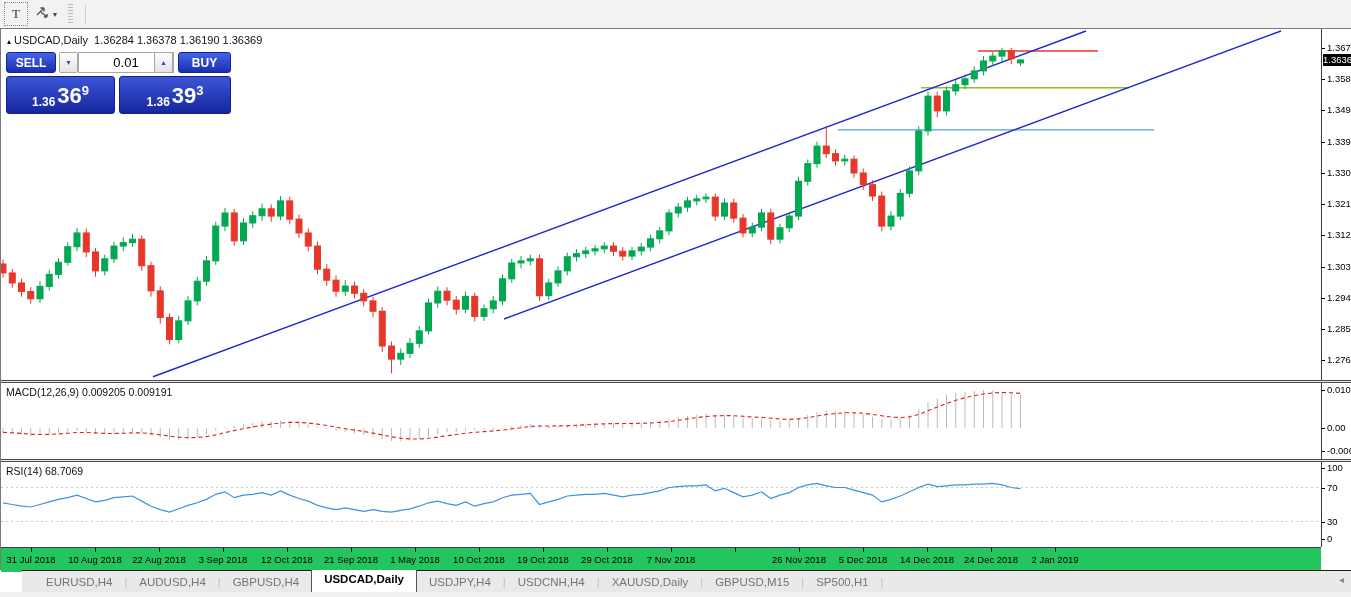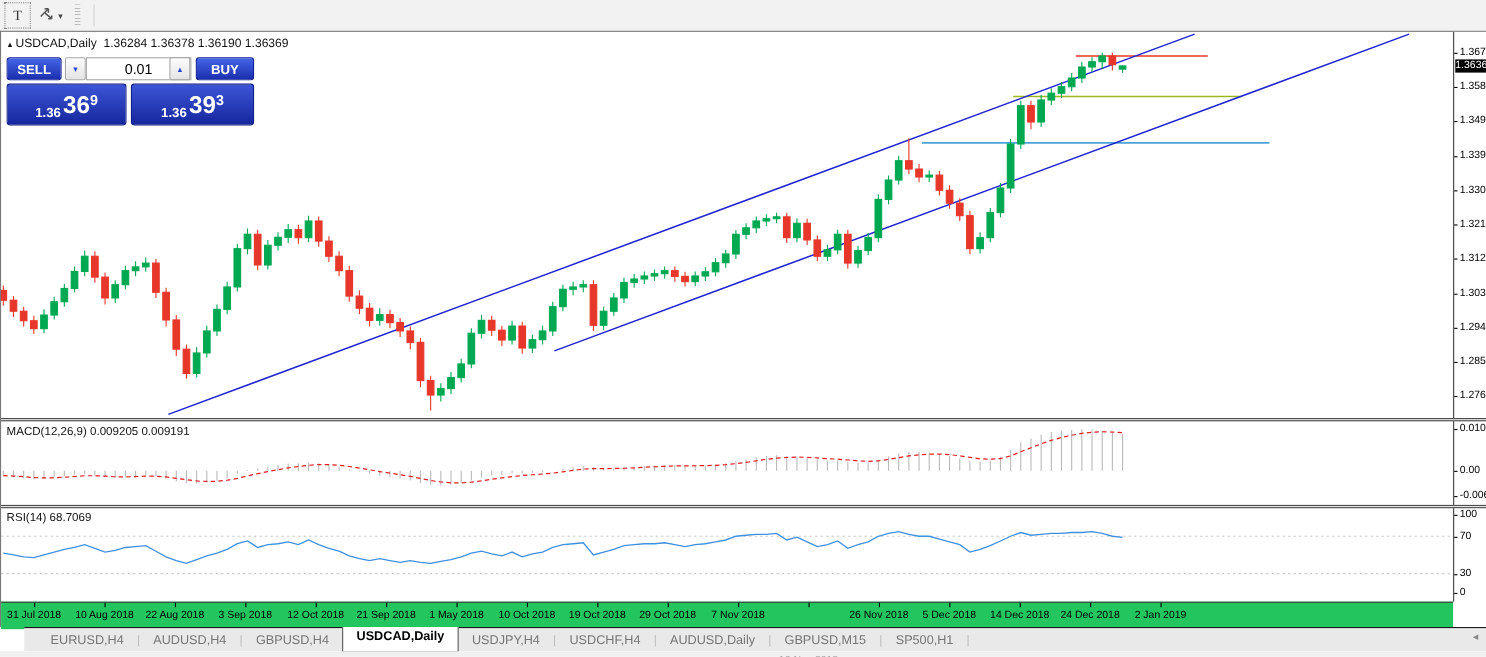--- a/index.html
+++ b/index.html
@@ -535,23 +535,23 @@
   <div class="tabbar">
     <div class="tabs" id="tabs">
         <div class="tab">EURUSD,H4</div>
         <div class="tab-sep">|</div>
         <div class="tab">AUDUSD,H4</div>
         <div class="tab-sep">|</div>
         <div class="tab">GBPUSD,H4</div>
         <div class="tab active">USDCAD,Daily</div>
         <div class="tab">USDJPY,H4</div>
         <div class="tab-sep">|</div>
-        <div class="tab">USDCHF,H4</div>
-        <div class="tab-sep">|</div>
-        <div class="tab">AUDUSD,Daily</div>
+        <div class="tab">USDCNH,H4</div>
+        <div class="tab-sep">|</div>
+        <div class="tab">XAUUSD,Daily</div>
         <div class="tab-sep">|</div>
         <div class="tab">GBPUSD,M15</div>
         <div class="tab-sep">|</div>
         <div class="tab">SP500,H1</div>
         <div class="tab-sep">|</div>
       </div>
     <div class="scrolls"><span>◂</span><span>▸</span></div>
   </div>
   <div class="bottom-strip"></div>
 </div>

